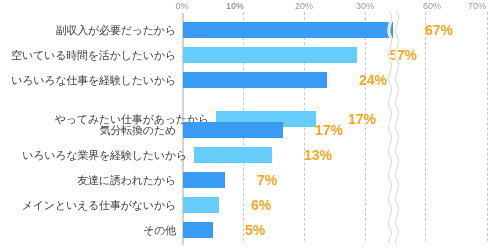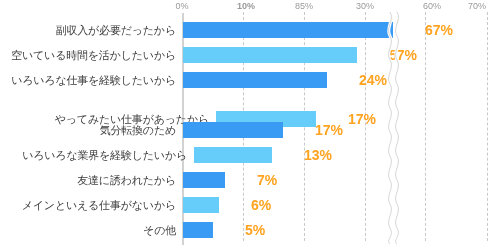--- a/index.html
+++ b/index.html
@@ -110,22 +110,22 @@
     pointer-events: none;
   }
 </style>
 </head>
 <body>
 
 <div id="chart-root">
 
   <div class="axis-top">
       <div class="tick-label" style="left: 182px;">0%</div>
-      <div class="tick-label" style="left: 246px; font-weight: bold;">10%</div>
-      <div class="tick-label" style="left: 304px;">85%</div>
+      <div class="tick-label" style="left: 235px; font-weight: bold;">10%</div>
+      <div class="tick-label" style="left: 304px;">20%</div>
       <div class="tick-label" style="left: 365px;">30%</div>
       <div class="tick-label" style="left: 425px; margin-left: 7px;">60%</div>
       <div class="tick-label" style="left: 477px;">70%</div>
     </div>
   <div class="plot">
       <div class="gridline axis0" style="left: 182px;"></div>
       <div class="gridline" style="left: 243px;"></div>
       <div class="gridline" style="left: 304px;"></div>
       <div class="gridline" style="left: 365px;"></div>
       <div class="gridline" style="left: 425px;"></div>

